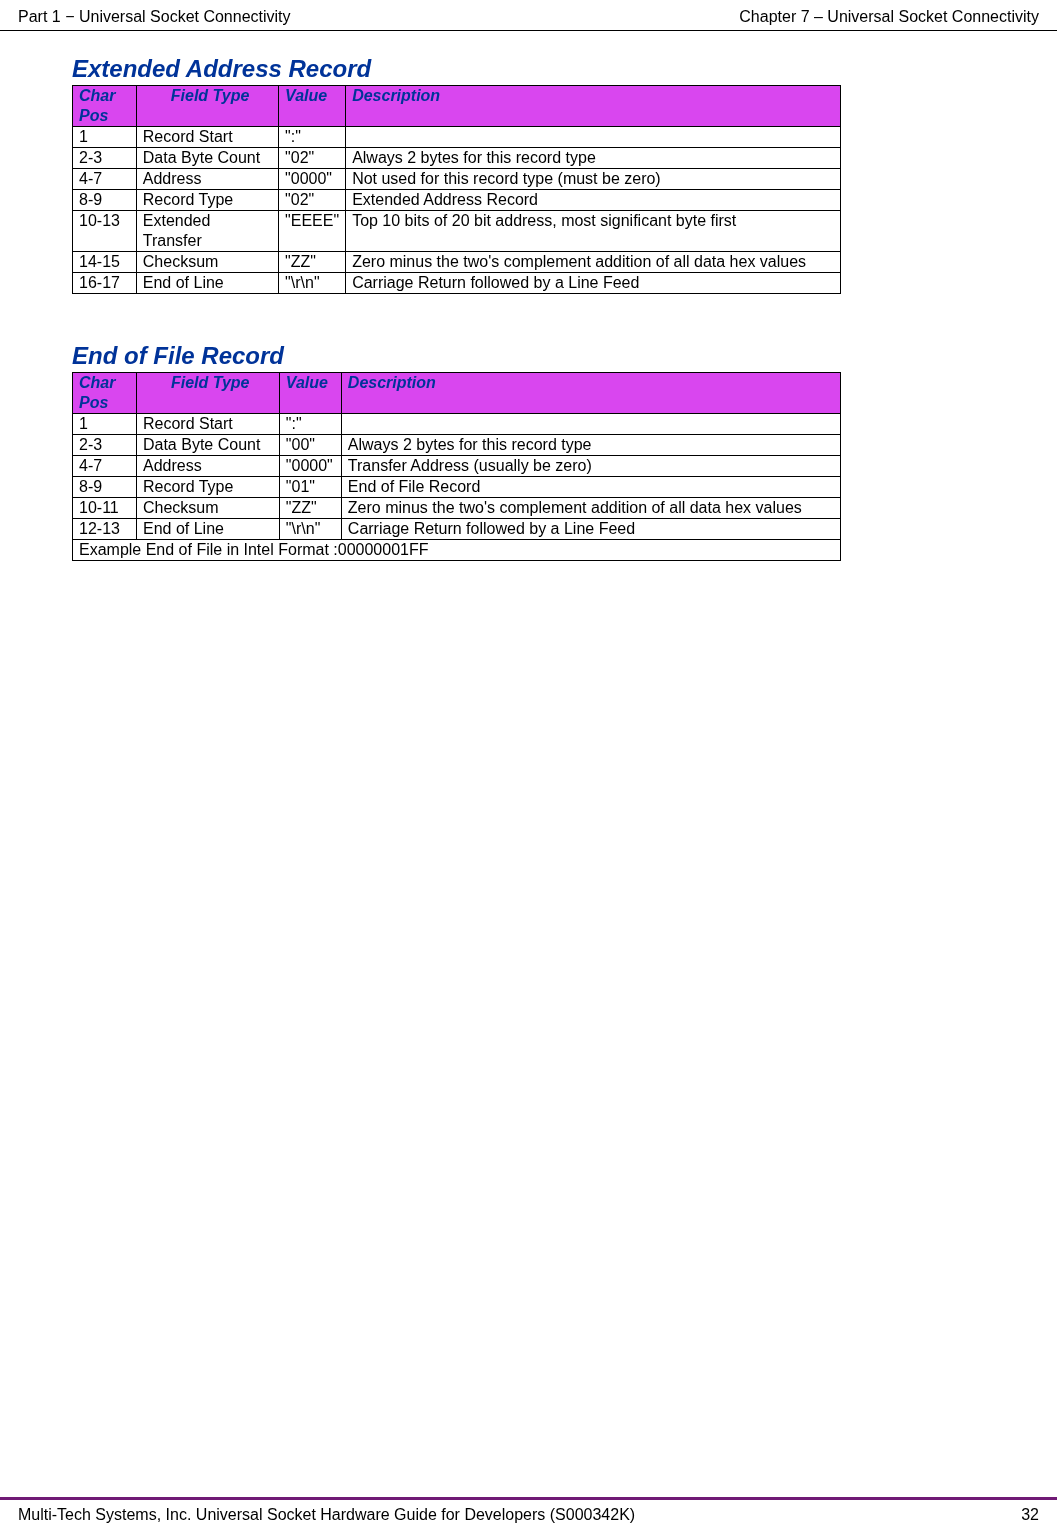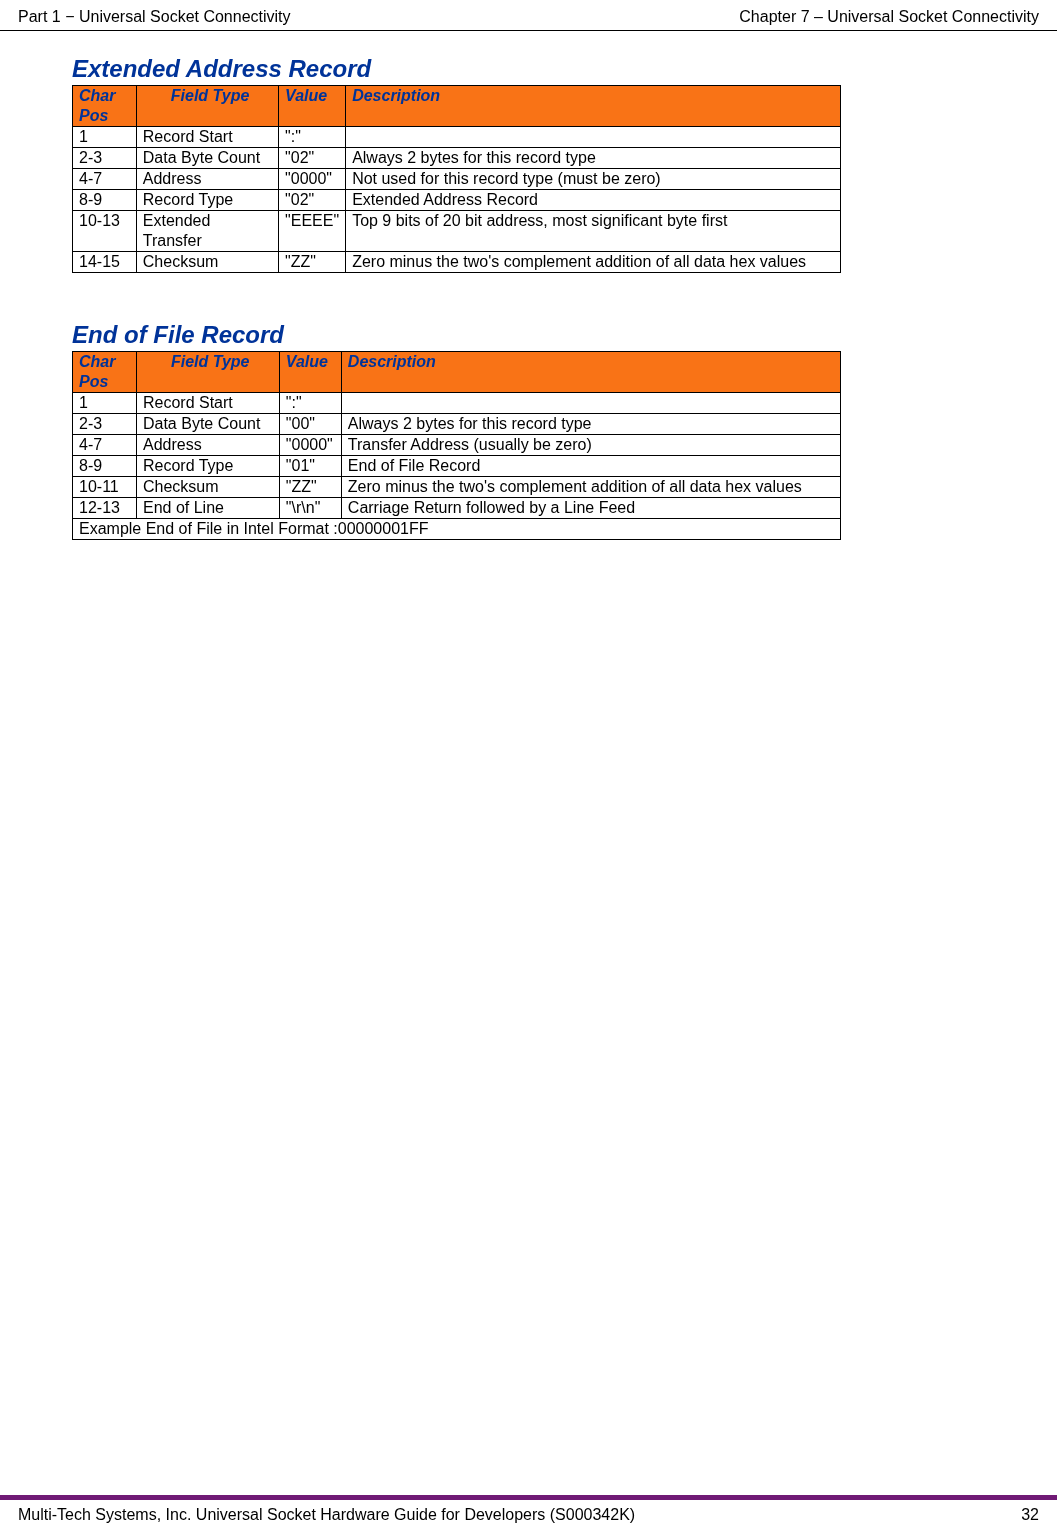--- a/index.html
+++ b/index.html
@@ -39,36 +39,36 @@
     }
     th, td {
       border: 1px solid #000;
       padding: 0 6px;
       text-align: left;
       vertical-align: top;
       line-height: 1.25;
       height: 20px;
     }
     th {
-      background: #f97316;
+      background: #d946ef;
       color: #003399;
       font-weight: bold;
       font-style: italic;
     }
     .col-charpos { width: 64px; }
     .col-fieldtype { width: 143px; padding-left: 34px; }
     .col-value { width: 62px; }
     .col-desc { width: 500px; margin-left: 40px; }
     .footer {
       position: absolute;
       bottom: 16px;
       left: 0;
       right: 0;
       padding: 6px 18px 0 18px;
-      border-top: 5px solid #701a75;
+      border-top: 3px solid #701a75;
       display: flex;
       justify-content: space-between;
       font-size: 16px;
     }
   </style>
 </head>
 <body>
 
 <div class="header">
   <span>Part 1 − Universal Socket Connectivity</span>
@@ -107,27 +107,33 @@
     <tr>
           <td>8-9</td>
           <td>Record Type</td>
           <td>"02"</td>
           <td>Extended Address Record</td>
         </tr>
     <tr>
           <td>10-13</td>
           <td>Extended Transfer</td>
           <td>"EEEE"</td>
-          <td>Top 9 bits of 20 bit address, most significant byte first</td>
+          <td>Top 10 bits of 20 bit address, most significant byte first</td>
         </tr>
     <tr>
           <td>14-15</td>
           <td>Checksum</td>
           <td>"ZZ"</td>
           <td>Zero minus the two's complement addition of all data hex values</td>
+        </tr>
+    <tr>
+          <td>16-17</td>
+          <td>End of Line</td>
+          <td>"\r\n"</td>
+          <td>Carriage Return followed by a Line Feed</td>
         </tr>
   </tbody>
     </table>
 
   <div class="section2">
     <div class="section-title">End of File Record</div>
     <table>
       <tbody>
           <tr>
         <th class="col-charpos">Char Pos</th>

